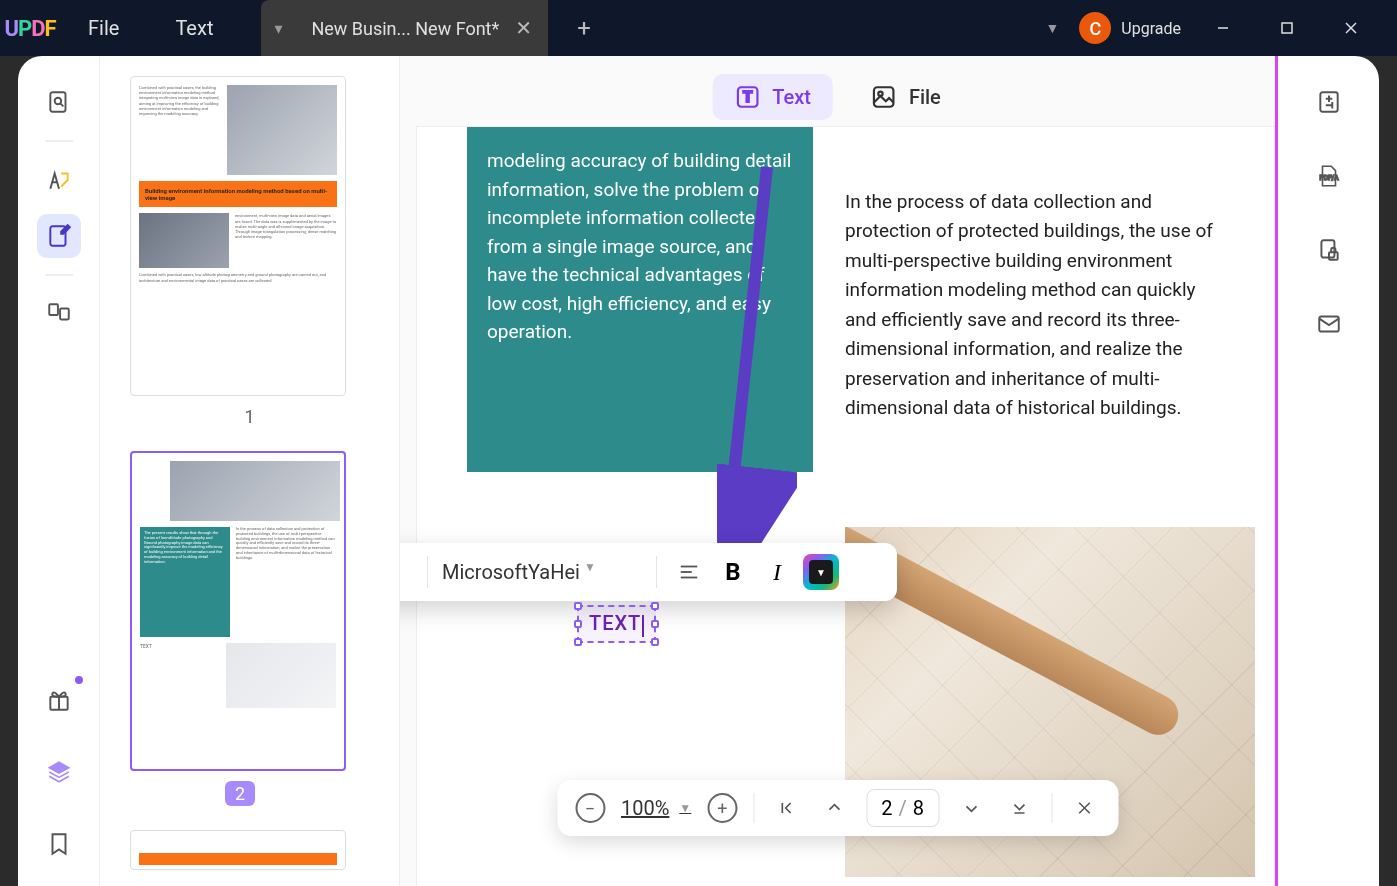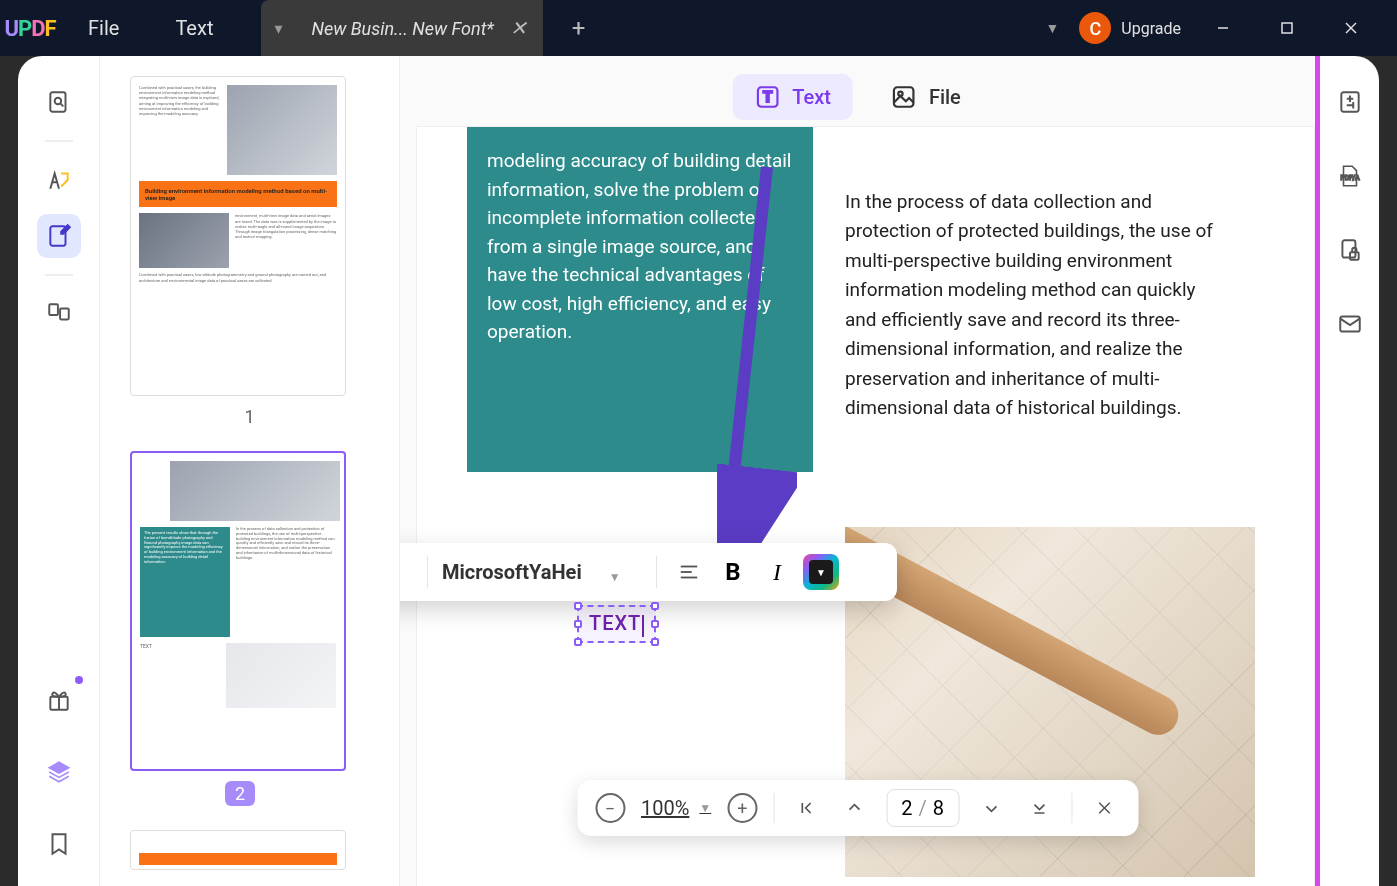--- a/index.html
+++ b/index.html
@@ -6,21 +6,21 @@
 body{background:#2b2b2b;width:1397px;height:886px;overflow:hidden;}
 .titlebar{height:56px;background:#0f172a;display:flex;align-items:center;color:#e0e0e0;}
 .logo{width:60px;font-size:22px;font-weight:700;text-align:center;letter-spacing:-1px;}
 .logo span:nth-child(1){color:#a78bfa;}
 .logo span:nth-child(2){color:#34d399;}
 .logo span:nth-child(3){color:#f472b6;}
 .logo span:nth-child(4){color:#fbbf24;}
 .menu-item{padding:0 28px;font-size:20px;cursor:pointer;}
 .tab-area{display:flex;align-items:center;margin-left:20px;}
 .dropdown-tab{background:#3a3a3a;border-radius:8px 0 0 0;width:34px;height:56px;display:flex;align-items:center;justify-content:center;color:#999;}
-.active-tab{background:#3a3a3a;height:56px;display:flex;align-items:center;padding:0 16px;gap:16px;font-size:18px;font-style:italic;}
+.active-tab{background:#3a3a3a;height:56px;display:flex;align-items:center;padding:0 16px;gap:16px;font-size:18px;}
 .tab-close{font-size:20px;color:#bbb;cursor:pointer;}
 .new-tab{width:40px;height:40px;display:flex;align-items:center;justify-content:center;color:#bbb;font-size:24px;margin-left:16px;cursor:pointer;}
 .title-right{margin-left:auto;display:flex;align-items:center;gap:20px;padding-right:24px;}
 .chevron-down{color:#999;font-size:14px;}
 .avatar{width:32px;height:32px;border-radius:50%;background:#ea580c;color:#fff;display:flex;align-items:center;justify-content:center;font-size:18px;font-weight:500;}
 .upgrade{font-size:16px;color:#e0e0e0;}
 .win-btn{width:44px;height:32px;display:flex;align-items:center;justify-content:center;color:#e0e0e0;cursor:pointer;}
 .main{position:absolute;top:56px;left:18px;right:18px;bottom:0;background:#fff;border-radius:24px 24px 0 0;overflow:hidden;display:flex;}
 .left-rail{width:82px;border-right:1px solid #eee;display:flex;flex-direction:column;align-items:center;padding-top:24px;gap:12px;}
 .rail-btn{width:44px;height:44px;display:flex;align-items:center;justify-content:center;border-radius:10px;cursor:pointer;}
@@ -60,29 +60,29 @@
 .draft-img::before{content:'';position:absolute;inset:0;background:repeating-linear-gradient(45deg,transparent,transparent 40px,rgba(0,0,0,0.08) 40px,rgba(0,0,0,0.08) 41px),repeating-linear-gradient(-45deg,transparent,transparent 50px,rgba(0,0,0,0.06) 50px,rgba(0,0,0,0.06) 51px);}
 .pencil{position:absolute;top:-20px;left:-40px;width:420px;height:40px;background:linear-gradient(180deg,#d4a574,#b8875a);transform:rotate(28deg);transform-origin:left center;border-radius:20px;}
 .arrow-svg{position:absolute;left:300px;top:30px;pointer-events:none;}
 .text-edit{position:absolute;left:160px;top:478px;border:2px dashed #8b5cf6;padding:4px 10px;background:rgba(139,92,246,0.08);}
 .text-edit span{color:#6b21a8;font-size:20px;font-weight:500;letter-spacing:1px;}
 .text-edit .handle{position:absolute;width:8px;height:8px;background:#fff;border:2px solid #8b5cf6;border-radius:2px;}
 .h-tl{top:-5px;left:-5px;}.h-tr{top:-5px;right:-5px;}.h-bl{bottom:-5px;left:-5px;}.h-br{bottom:-5px;right:-5px;}
 .h-ml{top:50%;left:-5px;transform:translateY(-50%);}.h-mr{top:50%;right:-5px;transform:translateY(-50%);}
 .cursor{display:inline-block;width:2px;height:22px;background:#6b21a8;vertical-align:middle;margin-left:1px;}
 .fmt-bar{position:absolute;left:-100px;top:416px;width:580px;height:58px;background:#fff;border-radius:12px;box-shadow:0 8px 24px rgba(0,0,0,0.18);display:flex;align-items:center;padding:0 16px;gap:8px;}
-.fmt-sel{display:flex;align-items:flex-end;gap:27px;font-size:20px;color:#333;cursor:pointer;font-weight:bold;}
+.fmt-sel{display:flex;align-items:flex-start;gap:4px;font-size:20px;color:#333;cursor:pointer;}
 .fmt-sel .caret{color:#999;font-size:12px;}
 .fmt-sep{width:1px;height:32px;background:#e5e5e5;margin:0 6px;}
 .fmt-icon{width:36px;height:36px;display:flex;align-items:center;justify-content:center;cursor:pointer;border-radius:6px;}
 .fmt-b{font-size:24px;font-weight:700;}
 .fmt-i{font-size:24px;font-style:italic;font-family:serif;}
 .color-chip{width:36px;height:36px;border-radius:8px;background:linear-gradient(135deg,#ec4899,#8b5cf6,#06b6d4,#10b981,#f59e0b);display:flex;align-items:center;justify-content:center;cursor:pointer;}
 .color-chip-inner{width:24px;height:24px;border-radius:4px;background:#1a1a1a;display:flex;align-items:center;justify-content:center;color:#fff;font-size:10px;}
-.right-rail{width:64px;border-left:5px solid #d946ef;display:flex;flex-direction:column;align-items:center;padding-top:24px;gap:30px;}
+.right-rail{width:104px;border-left:3px solid #d946ef;display:flex;flex-direction:column;align-items:center;padding-top:24px;gap:30px;}
 .bottom-bar{position:absolute;bottom:50px;left:50%;transform:translateX(-50%);height:56px;background:#fff;border-radius:14px;box-shadow:0 6px 20px rgba(0,0,0,0.15);display:flex;align-items:center;padding:0 18px;gap:16px;}
 .bb-btn{width:32px;height:32px;display:flex;align-items:center;justify-content:center;cursor:pointer;color:#555;}
 .zoom-disp{display:flex;align-items:center;gap:10px;font-size:20px;color:#333;text-decoration:underline;}
 .bb-sep{width:1px;height:30px;background:#e5e5e5;}
 .page-input{border:1px solid #ddd;border-radius:8px;padding:6px 14px;font-size:20px;display:flex;align-items:center;gap:6px;}
 .circle-btn{width:30px;height:30px;border:2px solid #666;border-radius:50%;display:flex;align-items:center;justify-content:center;font-size:18px;color:#666;cursor:pointer;}
 </style>
 </head>
 <body>
 

